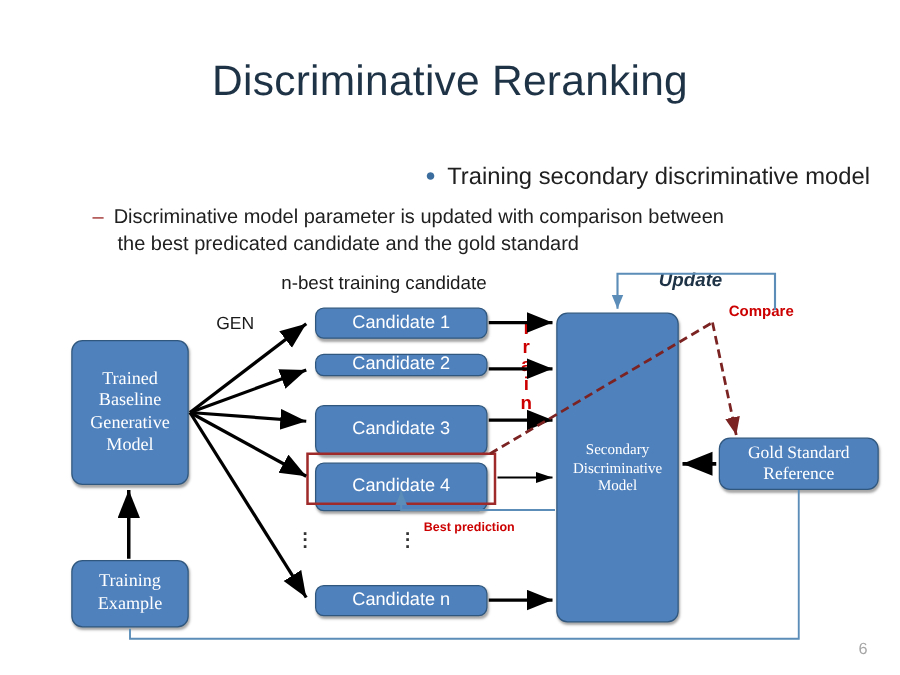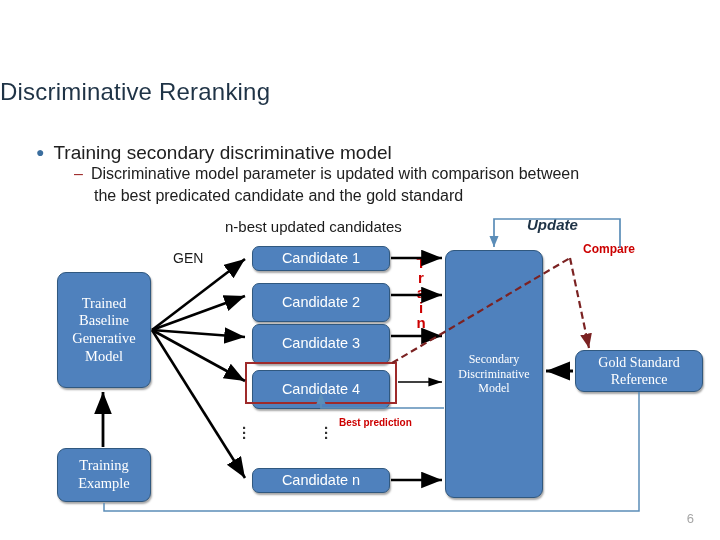--- a/index.html
+++ b/index.html
@@ -5,30 +5,29 @@
   html,body{margin:0;padding:0;}
   body{
     width:720px;height:540px;overflow:hidden;background:#ffffff;
     font-family:"Liberation Sans", sans-serif;
     -webkit-font-smoothing:antialiased;
   }
   #slide{position:relative;width:720px;height:540px;background:#fff;}
 
   
   .slide-title{
-    position:absolute;left:0;top:46px;width:720px;
-    font-size:24px;color:#1F3346;letter-spacing:0.2px;font-weight:400;
+    position:absolute;left:0;top:46px;width:720px;text-align:center;
+    font-size:34px;color:#1F3346;letter-spacing:0.2px;font-weight:400;
     font-family:"Liberation Sans", sans-serif;
-    margin-top:32px;
   }
 
   
   .bullet-l1{
-    position:absolute;left:36px;top:140px;width:660px;
-    font-size:19px;color:#202020;line-height:24px;
+    position:absolute;left:36px;top:128px;width:660px;
+    font-size:19px;color:#202020;line-height:24px;text-align:right;
   }
   .bullet-l1 .dot{color:#3B6E9E;font-size:14px;margin-right:9px;vertical-align:2px;}
   .bullet-l2{
     position:absolute;left:74px;top:163px;width:626px;
     font-size:16px;color:#202020;line-height:22px;
   }
   .bullet-l2 .dash{color:#9E2A2A;margin-right:8px;}
   .bullet-l2 .l2text{display:inline;}
 
   
@@ -72,21 +71,21 @@
 
   <div class="bullet-l1">
     <span class="dot">●</span><span>Training secondary discriminative model</span>
   </div>
 
   <div class="bullet-l2">
     <span class="dash">–</span><span class="l2text">Discriminative model parameter is updated with comparison between</span>
     <div style="margin-left:20px;">the best predicated candidate and the gold standard</div>
   </div>
 
-  <div class="label" style="left:225px;top:218px;font-size:15px;">n-best updated candidates</div>
+  <div class="label" style="left:225px;top:218px;font-size:15px;">n-best training candidate</div>
 
   <div class="label" style="left:173px;top:250px;font-size:14px;">GEN</div>
 
   <div class="navylabel" style="left:527px;top:216px;font-size:15px;">Update</div>
 
   <div class="redlabel" style="left:583px;top:242px;font-size:12px;">Compare</div>
 
   <div class="redlabel" style="left:339px;top:417px;font-size:10px;">Best prediction</div>
 
   <div class="vtrain" style="left:414px;top:255px;">
@@ -106,21 +105,21 @@
     <span>.</span>
       <span>.</span>
       <span>.</span>
   </div>
 
   <div class="node bigbox" style="left:57px;top:272px;width:94px;height:116px;">Trained Baseline Generative Model</div>
 
   <div class="node bigbox" style="left:57px;top:448px;width:94px;height:54px;">Training Example</div>
 
   <div class="node cand" style="left:252px;top:246px;width:138px;height:25px;">Candidate 1</div>
-  <div class="node cand" style="left:252px;top:283px;width:138px;height:39px;">Candidate 2</div>
+  <div class="node cand" style="left:252px;top:283px;width:138px;height:18px;">Candidate 2</div>
   <div class="node cand" style="left:252px;top:324px;width:138px;height:40px;text-align:center;">Candidate 3</div>
   <div class="node cand" style="left:252px;top:370px;width:138px;height:39px;">Candidate 4</div>
   <div class="node cand" style="left:252px;top:468px;width:138px;height:25px;">Candidate n</div>
 
   <div class="redbox" style="left:245px;top:362px;width:152px;height:42px;"></div>
 
   <div class="node bigbox" style="left:445px;top:250px;width:98px;height:248px;font-size:12px;">Secondary Discriminative Model</div>
 
   <div class="node bigbox" style="left:575px;top:350px;width:128px;height:42px;font-size:14px;">Gold Standard Reference</div>
 

